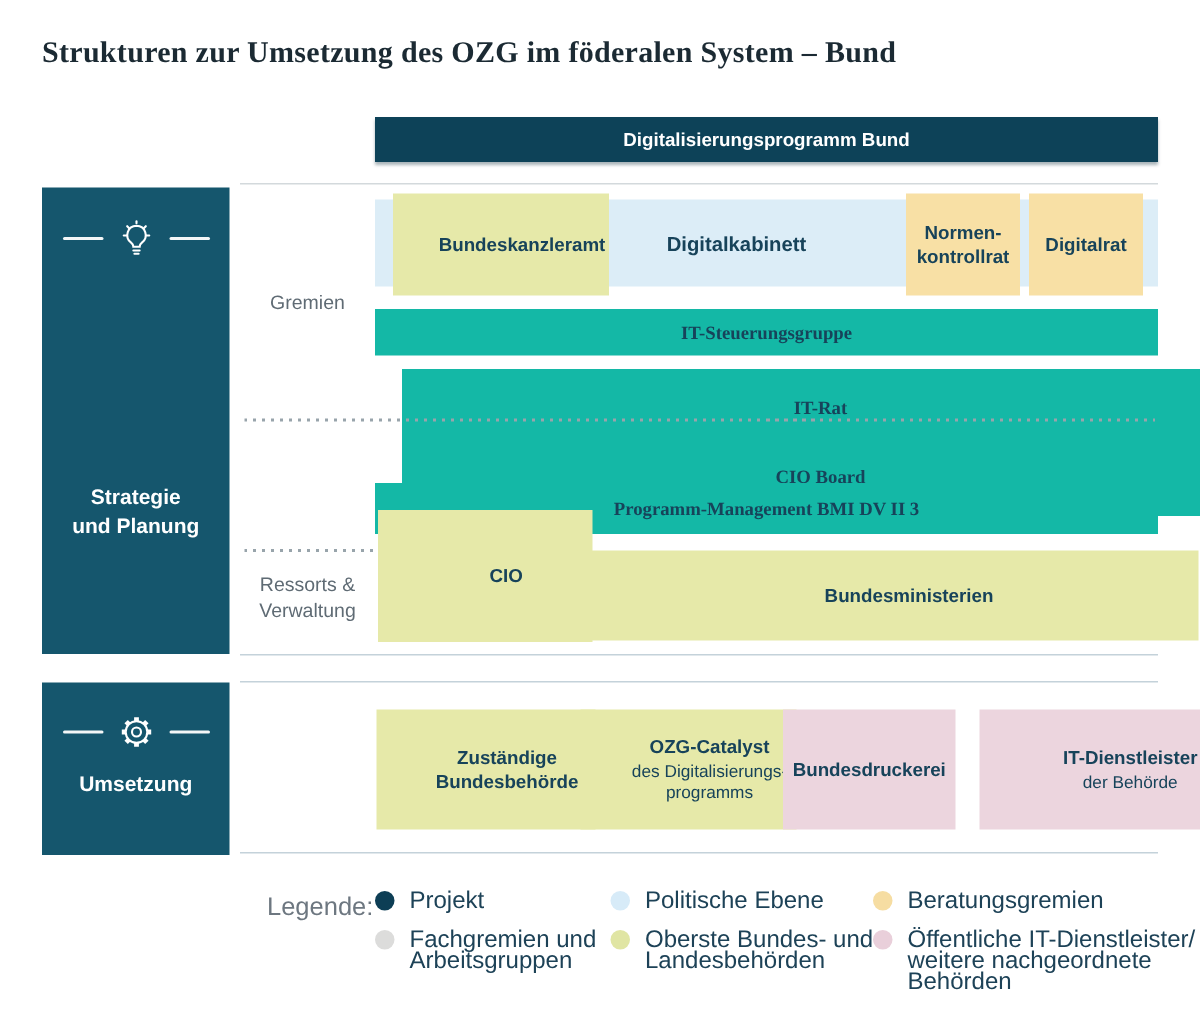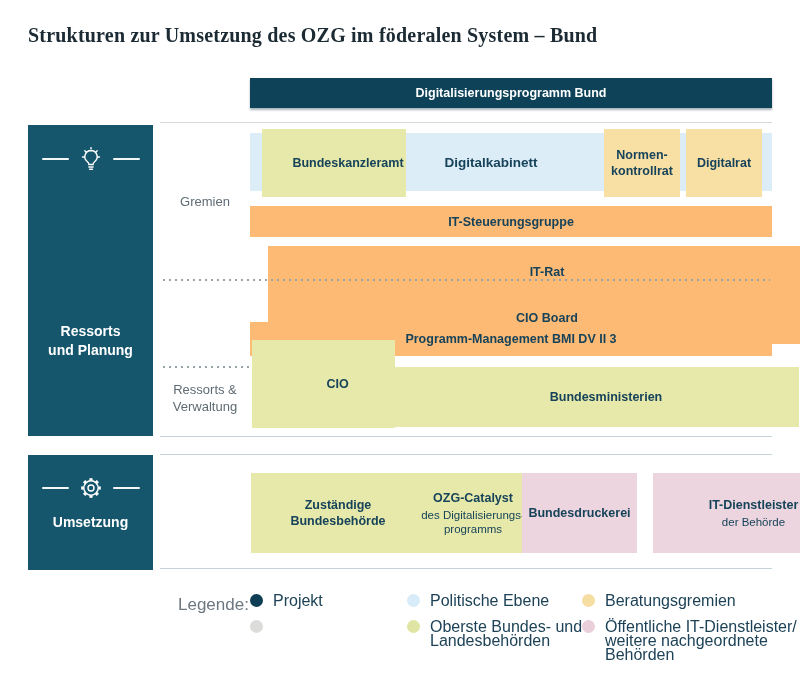--- a/index.html
+++ b/index.html
@@ -41,21 +41,21 @@
   .dotted{position:absolute;height:2px;
           background-image:repeating-linear-gradient(90deg,#98a4ab 0 2px,transparent 2px 6px);}
   #dotted-gremien{left:163px;top:279px;width:607px;z-index:5;}
   #dotted-ressorts{left:163px;top:366px;width:87px;}
 
   .box{position:absolute;display:flex;flex-direction:column;align-items:center;
        justify-content:center;text-align:center;color:#17435a;font-weight:700;
        font-size:12.5px;line-height:16px;}
   .green{background:#e6e9a9;padding-left:28px;}
   .orange{background:#f8e0a5;}
-  .graybx{background:#fdba74;}
+  .graybx{background:#14b8a6;font-family:Liberation Serif, serif;}
   .pink{background:#ecd5de;}
   .bluestrip{background:#dcedf7;}
 
   #blue-strip{left:250px;top:133px;width:522px;height:58px;}
   #bundeskanzleramt{left:262px;top:129px;width:116px;height:68px;}
   #digitalkabinett{left:378px;top:129px;width:226px;height:68px;font-size:13.5px;}
   #normenkontrollrat{left:604px;top:129px;width:76px;height:68px;}
   #digitalrat{left:686px;top:129px;width:76px;height:68px;}
   #it-steuerungsgruppe{left:250px;top:206px;width:522px;height:31px;}
   #it-rat-cio{left:268px;top:246px;width:522px;height:62px;flex-direction:column;
@@ -106,21 +106,21 @@
         <line x1="14.6" y1="26.2" x2="17.4" y2="26.2"></line>
         <line x1="7.5" y1="14" x2="9.5" y2="14"></line>
         <line x1="22.5" y1="14" x2="24.5" y2="14"></line>
         <line x1="9.8" y1="7.8" x2="11.1" y2="9.1"></line>
         <line x1="22.2" y1="7.8" x2="20.9" y2="9.1"></line>
         <line x1="16" y1="4.6" x2="16" y2="5.8"></line>
       </svg>
       <span class="iline"></span>
     </div>
     <div class="side-label">
-      <span style="display:block">Ressorts</span>
+      <span style="display:block">Strategie</span>
       <span style="display:block">und Planung</span>
     </div>
   </div>
 
   <div class="side-box" id="umsetzung-box">
     <div class="icon-row">
       <span class="iline"></span>
       <svg width="32" height="32" viewBox="0 0 32 32" fill="none" stroke="#ffffff">
         <circle cx="16" cy="16" r="7.2" stroke-width="1.4"></circle>
         <circle cx="16" cy="16" r="3" stroke-width="1.4"></circle>
@@ -203,20 +203,24 @@
   </div>
   <div class="legend-item" id="legend-item-2">
     <span class="legend-dot" style="background-color: rgb(246, 221, 162);"></span>
     <div class="legend-text">
       <span style="display:block">Beratungsgremien</span>
       <span style="display:block"></span>
     </div>
   </div>
   <div class="legend-item" id="legend-item-3">
     <span class="legend-dot" style="background-color: rgb(220, 220, 219);"></span>
+    <div class="legend-text">
+      <span style="display:block">Fachgremien und</span>
+      <span style="display:block">Arbeitsgruppen</span>
+    </div>
   </div>
   <div class="legend-item" id="legend-item-4">
     <span class="legend-dot" style="background-color: rgb(224, 229, 163);"></span>
     <div class="legend-text">
       <span style="display:block">Oberste Bundes- und</span>
       <span style="display:block">Landesbehörden</span>
     </div>
   </div>
   <div class="legend-item" id="legend-item-5">
     <span class="legend-dot" style="background-color: rgb(233, 207, 218);"></span>

